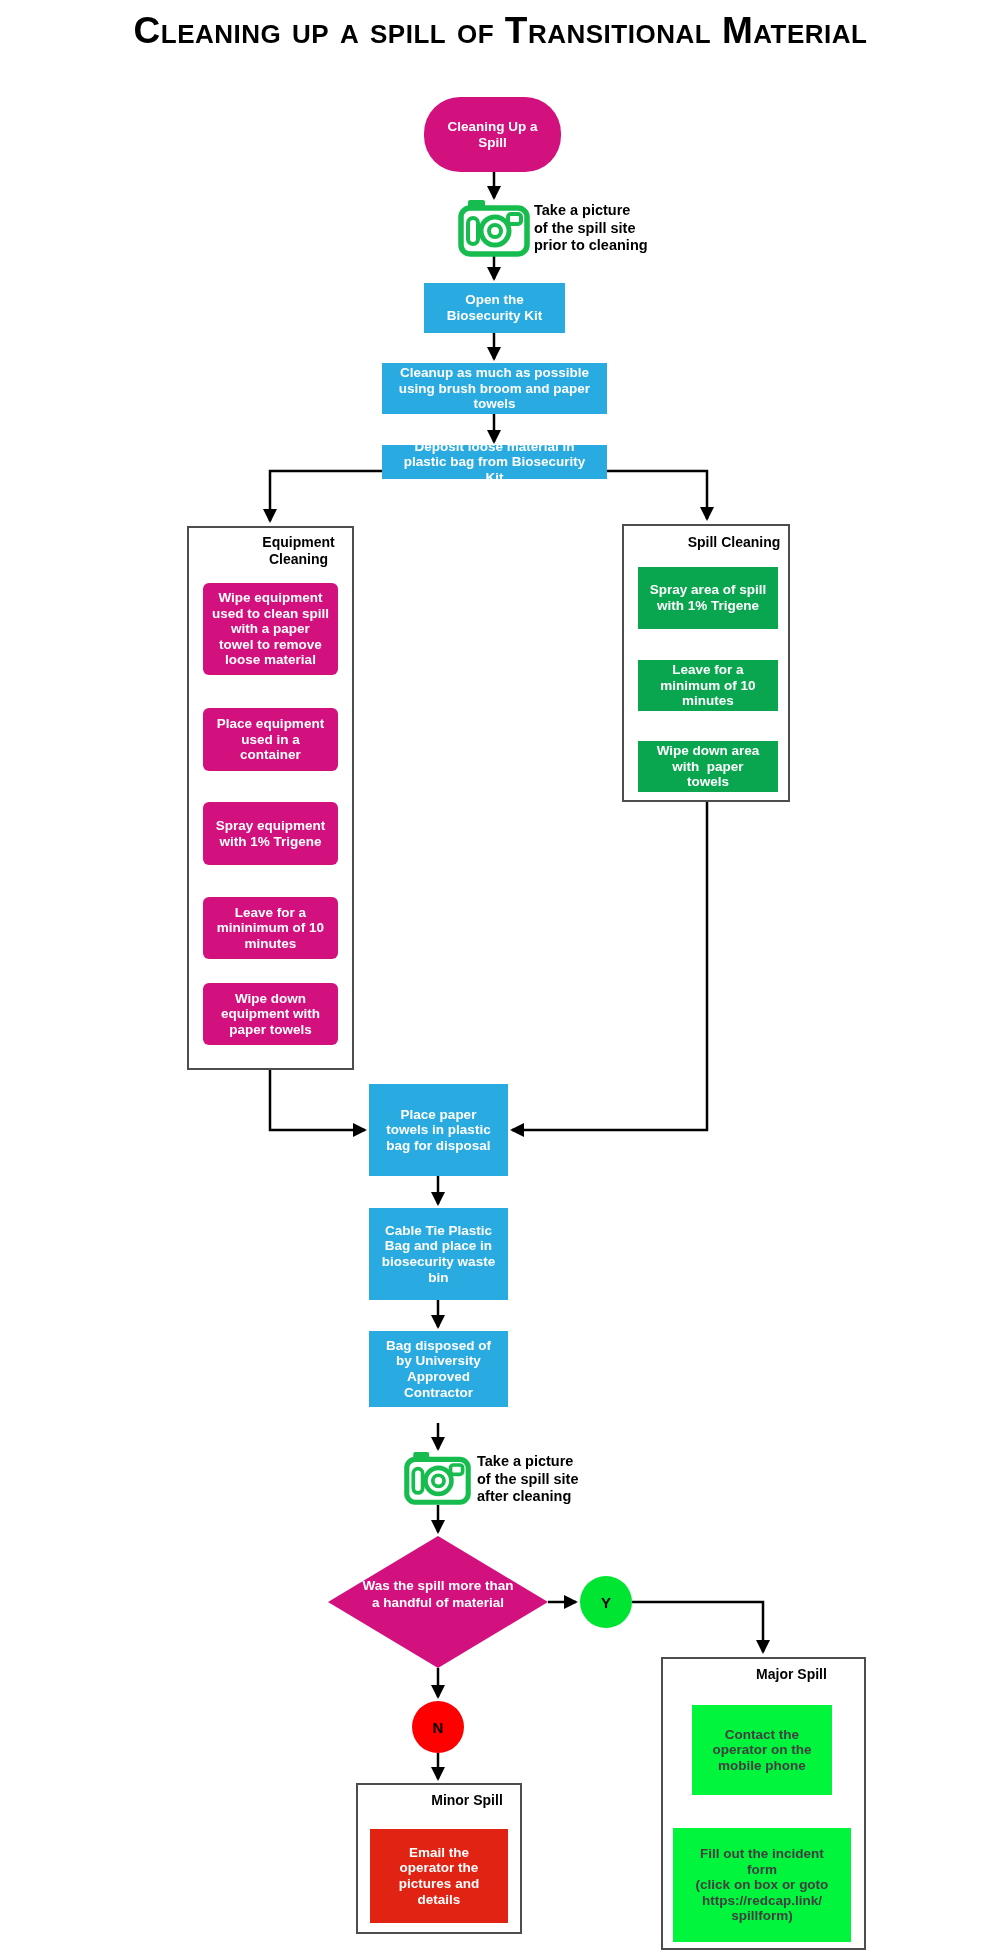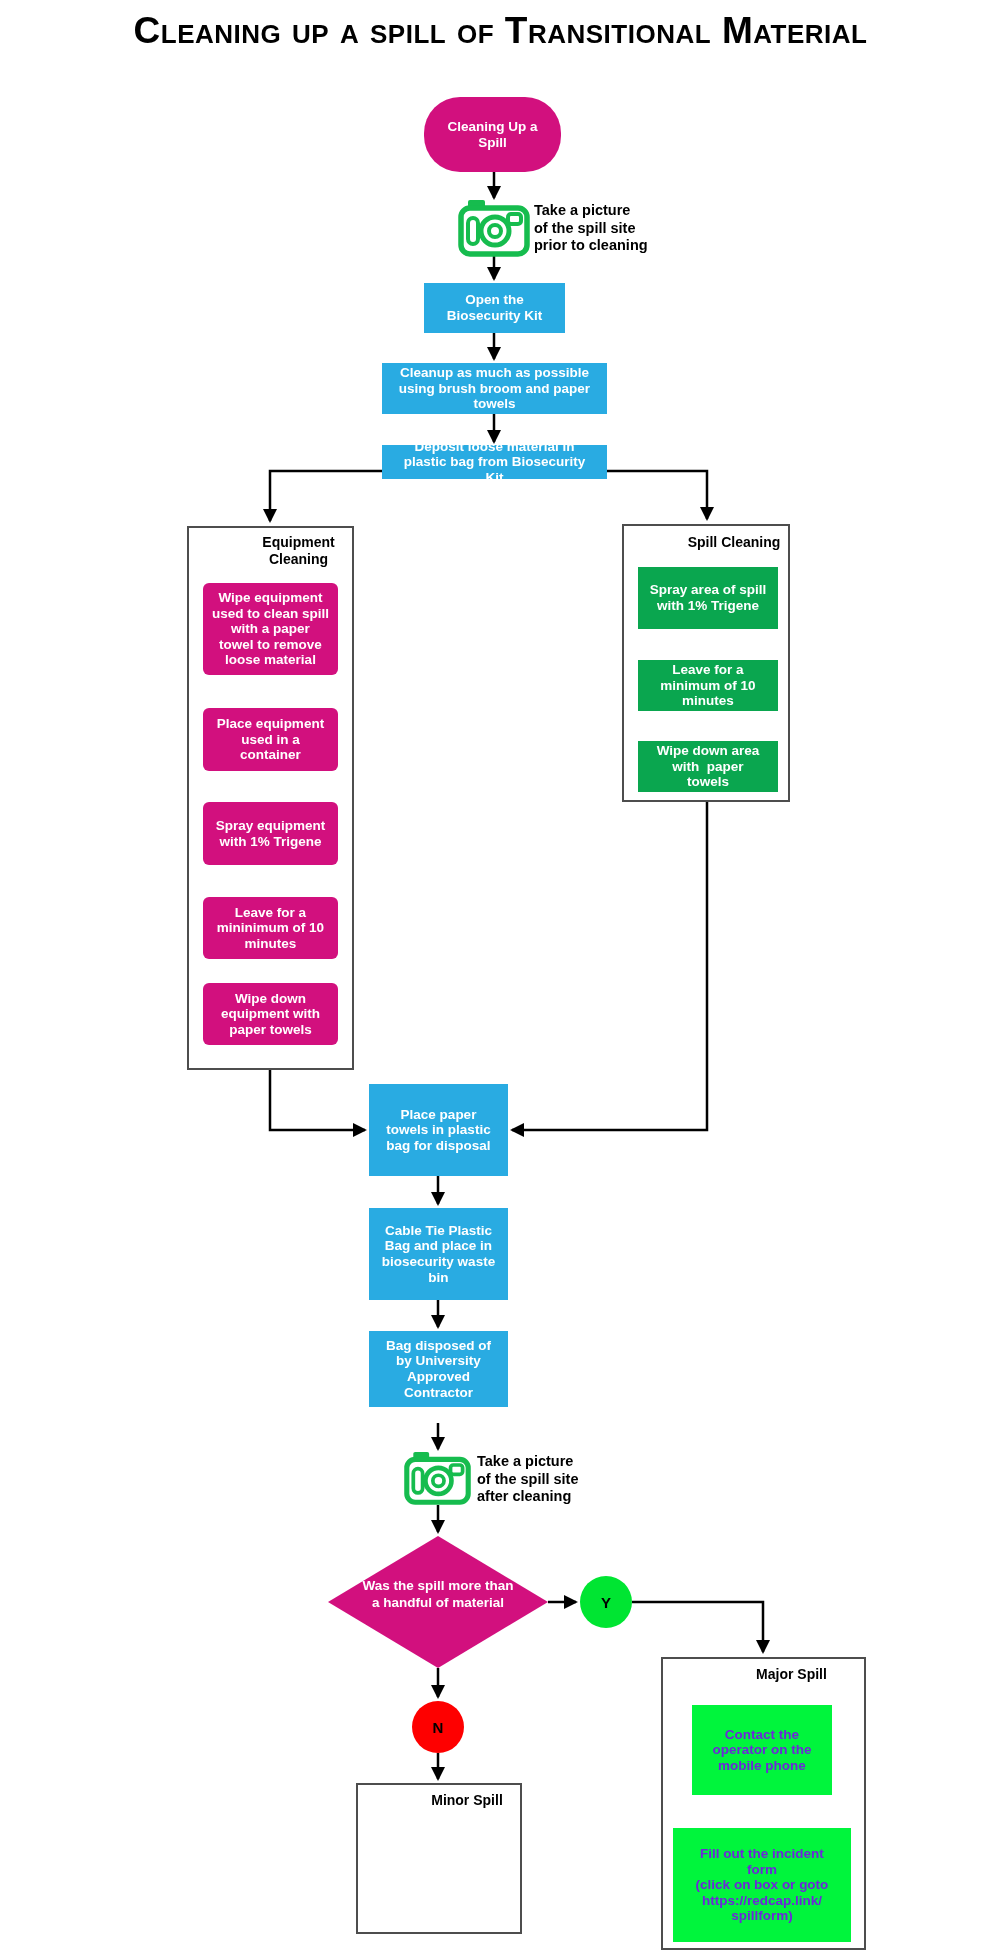--- a/index.html
+++ b/index.html
@@ -13,21 +13,21 @@
   }
   .lines{position:absolute;left:0;top:0;}
   .node{
     position:absolute;display:flex;align-items:center;justify-content:center;
     text-align:center;white-space:pre-wrap;font-weight:bold;font-size:13.5px;
     line-height:1.16;color:#fff;box-sizing:border-box;padding:2px;
   }
   .magenta{background:#d2107e;border-radius:6px;}
   .blue{background:#29abe2;}
   .green{background:#0aa64f;}
-  .bgreen{background:#00f53c;color:#6d28d9;}
+  .bgreen{background:#00f53c;color:#404040;}
   .redbox{background:#e02313;}
   .container{
     position:absolute;background:#fff;border:2px solid #4d4d4d;box-sizing:border-box;
   }
   .cheader{
     position:absolute;text-align:center;white-space:pre-wrap;font-weight:bold;
     font-size:14px;color:#000;line-height:1.2;padding-left:28px;
   }
   .circle{
     position:absolute;width:52px;height:52px;border-radius:50%;display:flex;
@@ -177,14 +177,18 @@
 operator on the
 mobile phone</div>
   <div class="node bgreen" style="left:673px;top:1828px;width:178px;height:114px;">Fill out the incident
 form
 (click on box or goto
 https://redcap.link/
 spillform)</div>
 
   <div class="container" style="left:356px;top:1783px;width:166px;height:151px;"></div>
   <div class="cheader" style="left:359px;top:1792px;width:160px;">Minor Spill</div>
+  <div class="node redbox" style="left:370px;top:1829px;width:138px;height:94px;">Email the
+operator the
+pictures and
+details</div>
 
 </div>
 
 </body></html>

